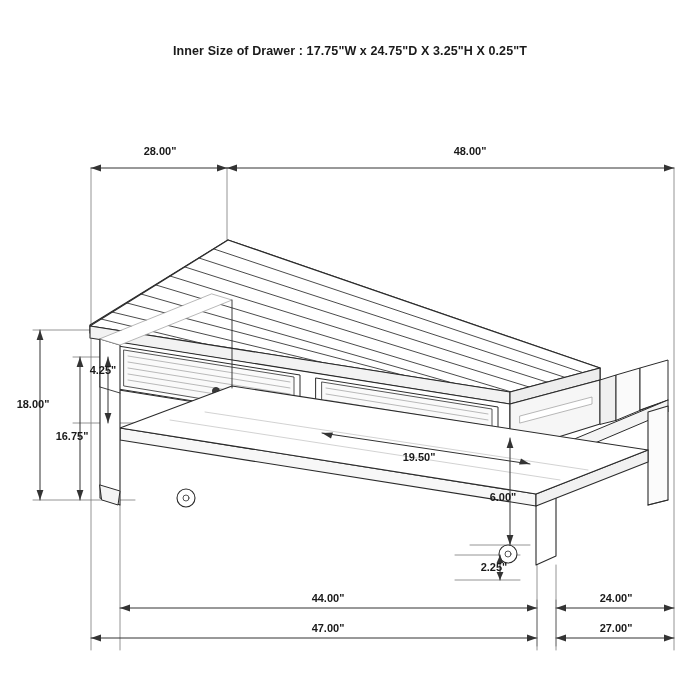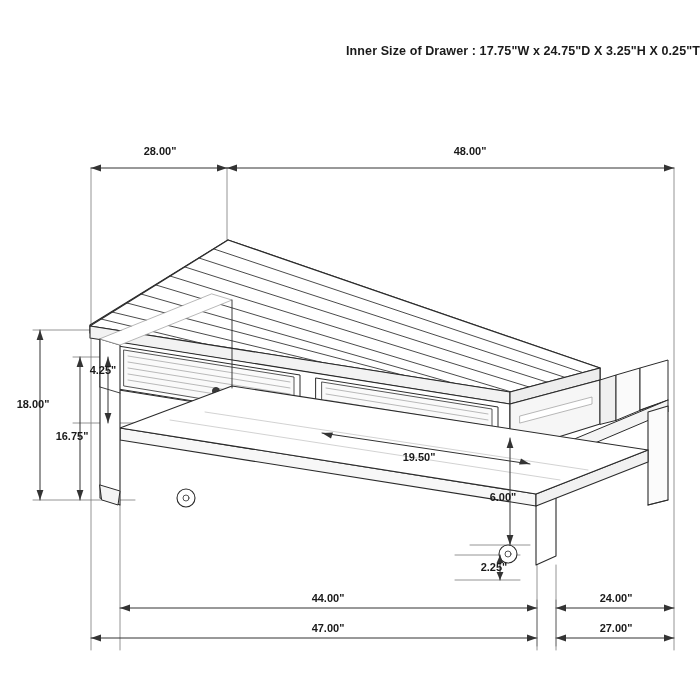--- a/index.html
+++ b/index.html
@@ -18,21 +18,21 @@
   #stage {
     position: relative;
     width: 700px;
     height: 700px;
   }
   .title {
     position: absolute;
     top: 44px;
     left: 0;
     width: 700px;
-    text-align: right;
+    text-align: center;
     font-size: 12.5px;
     font-weight: bold;
     letter-spacing: 0.1px;
   }
   svg.dwg {
     position: absolute;
     left: 0;
     top: 0;
     width: 700px;
     height: 700px;

